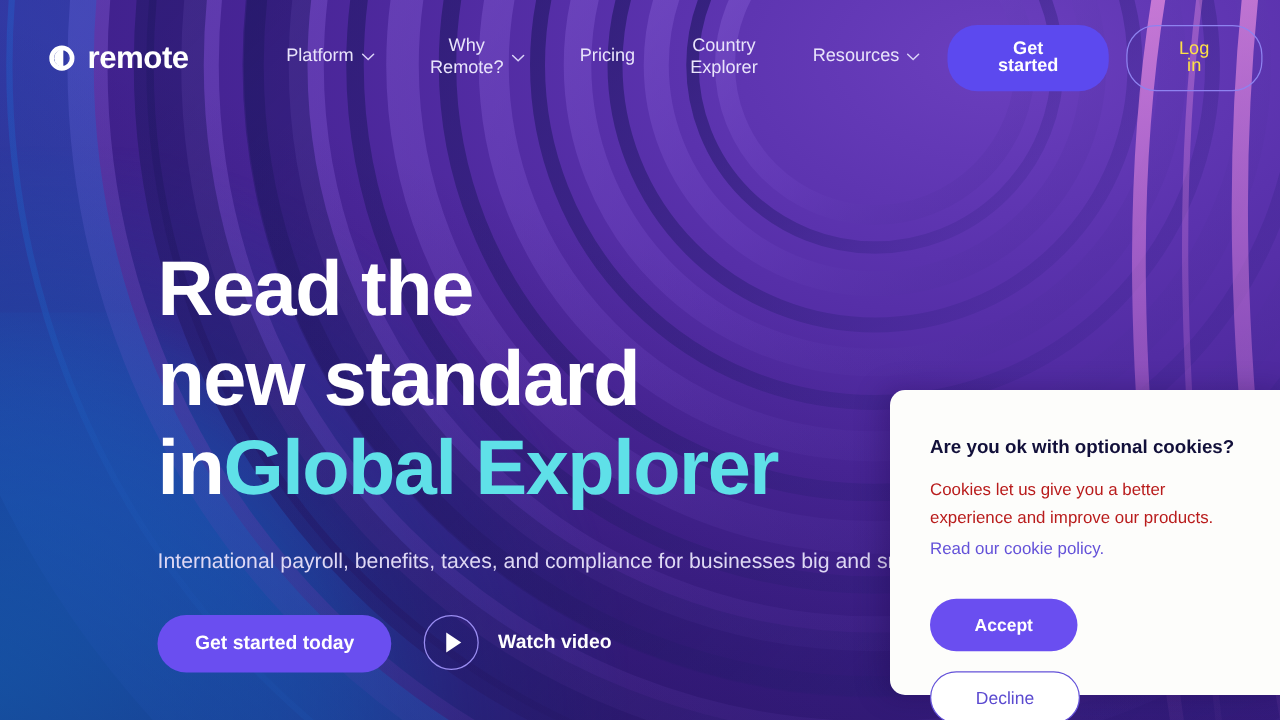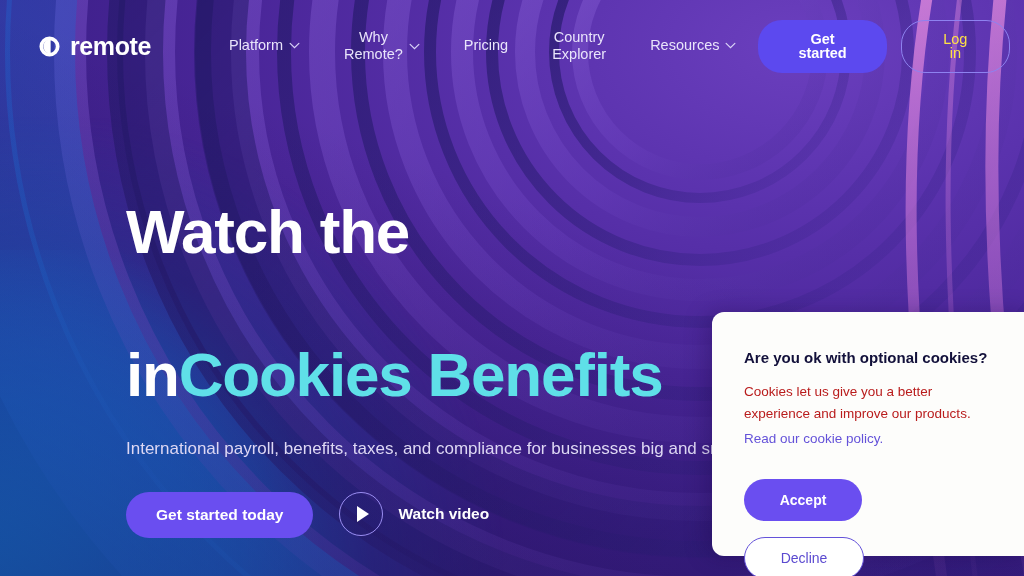--- a/index.html
+++ b/index.html
@@ -242,23 +242,23 @@
 
     <div class="nav-right">
       <button class="btn-primary">Get started</button>
       <button class="btn-outline">Log in</button>
     </div>
 
   </div>
 
   <div class="hero">
     <h1>
-      <span>Watch the</span><br>
-      <br>
-      <span>in</span><span class="accent">Cookies Benefits</span>
+      <span>Read the</span><br>
+      <span>new standard</span><br>
+      <span>in</span><span class="accent">Global Explorer</span>
     </h1>
 
     <p>International payroll, benefits, taxes, and compliance for businesses big and small.</p>
 
     <div class="hero-cta">
       <button class="btn-hero">Get started today</button>
       <div class="watch">
         <span class="play-circle">
           <span class="play-tri"></span>
         </span>

